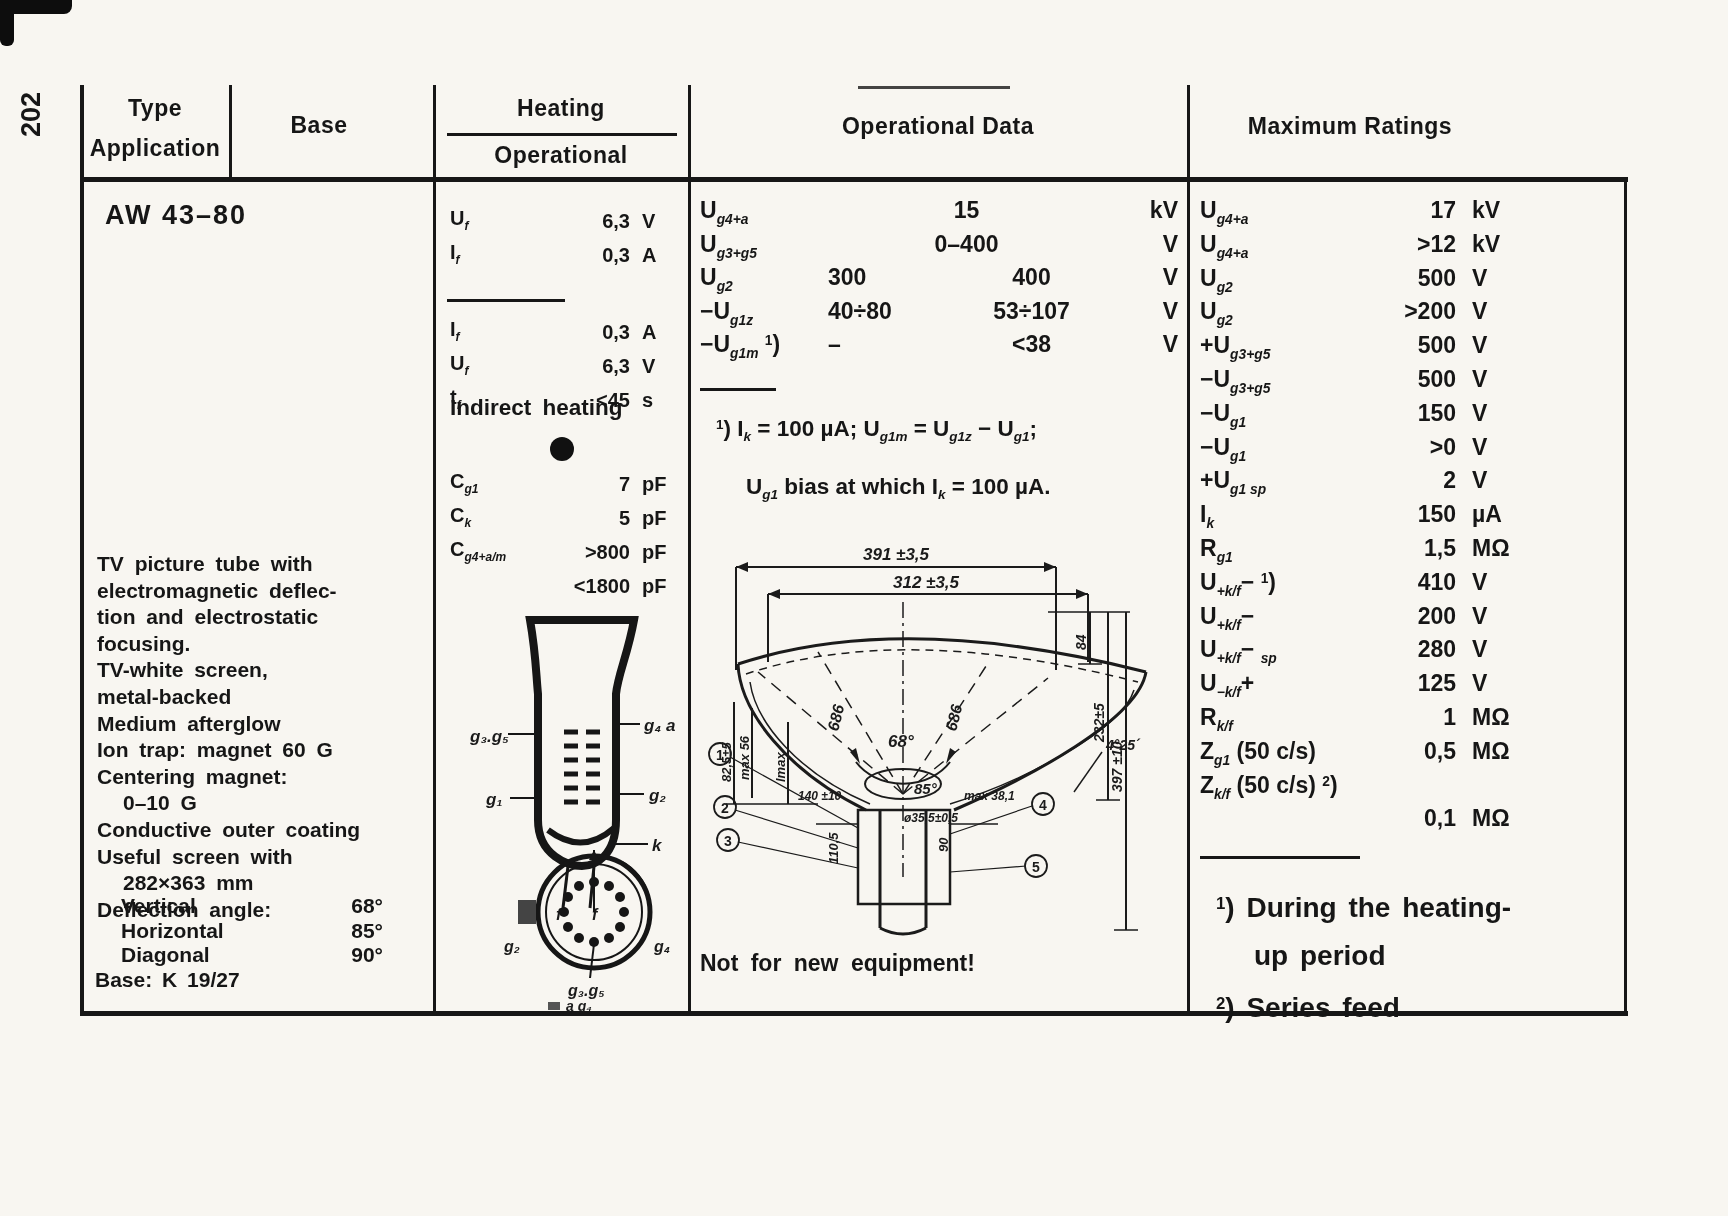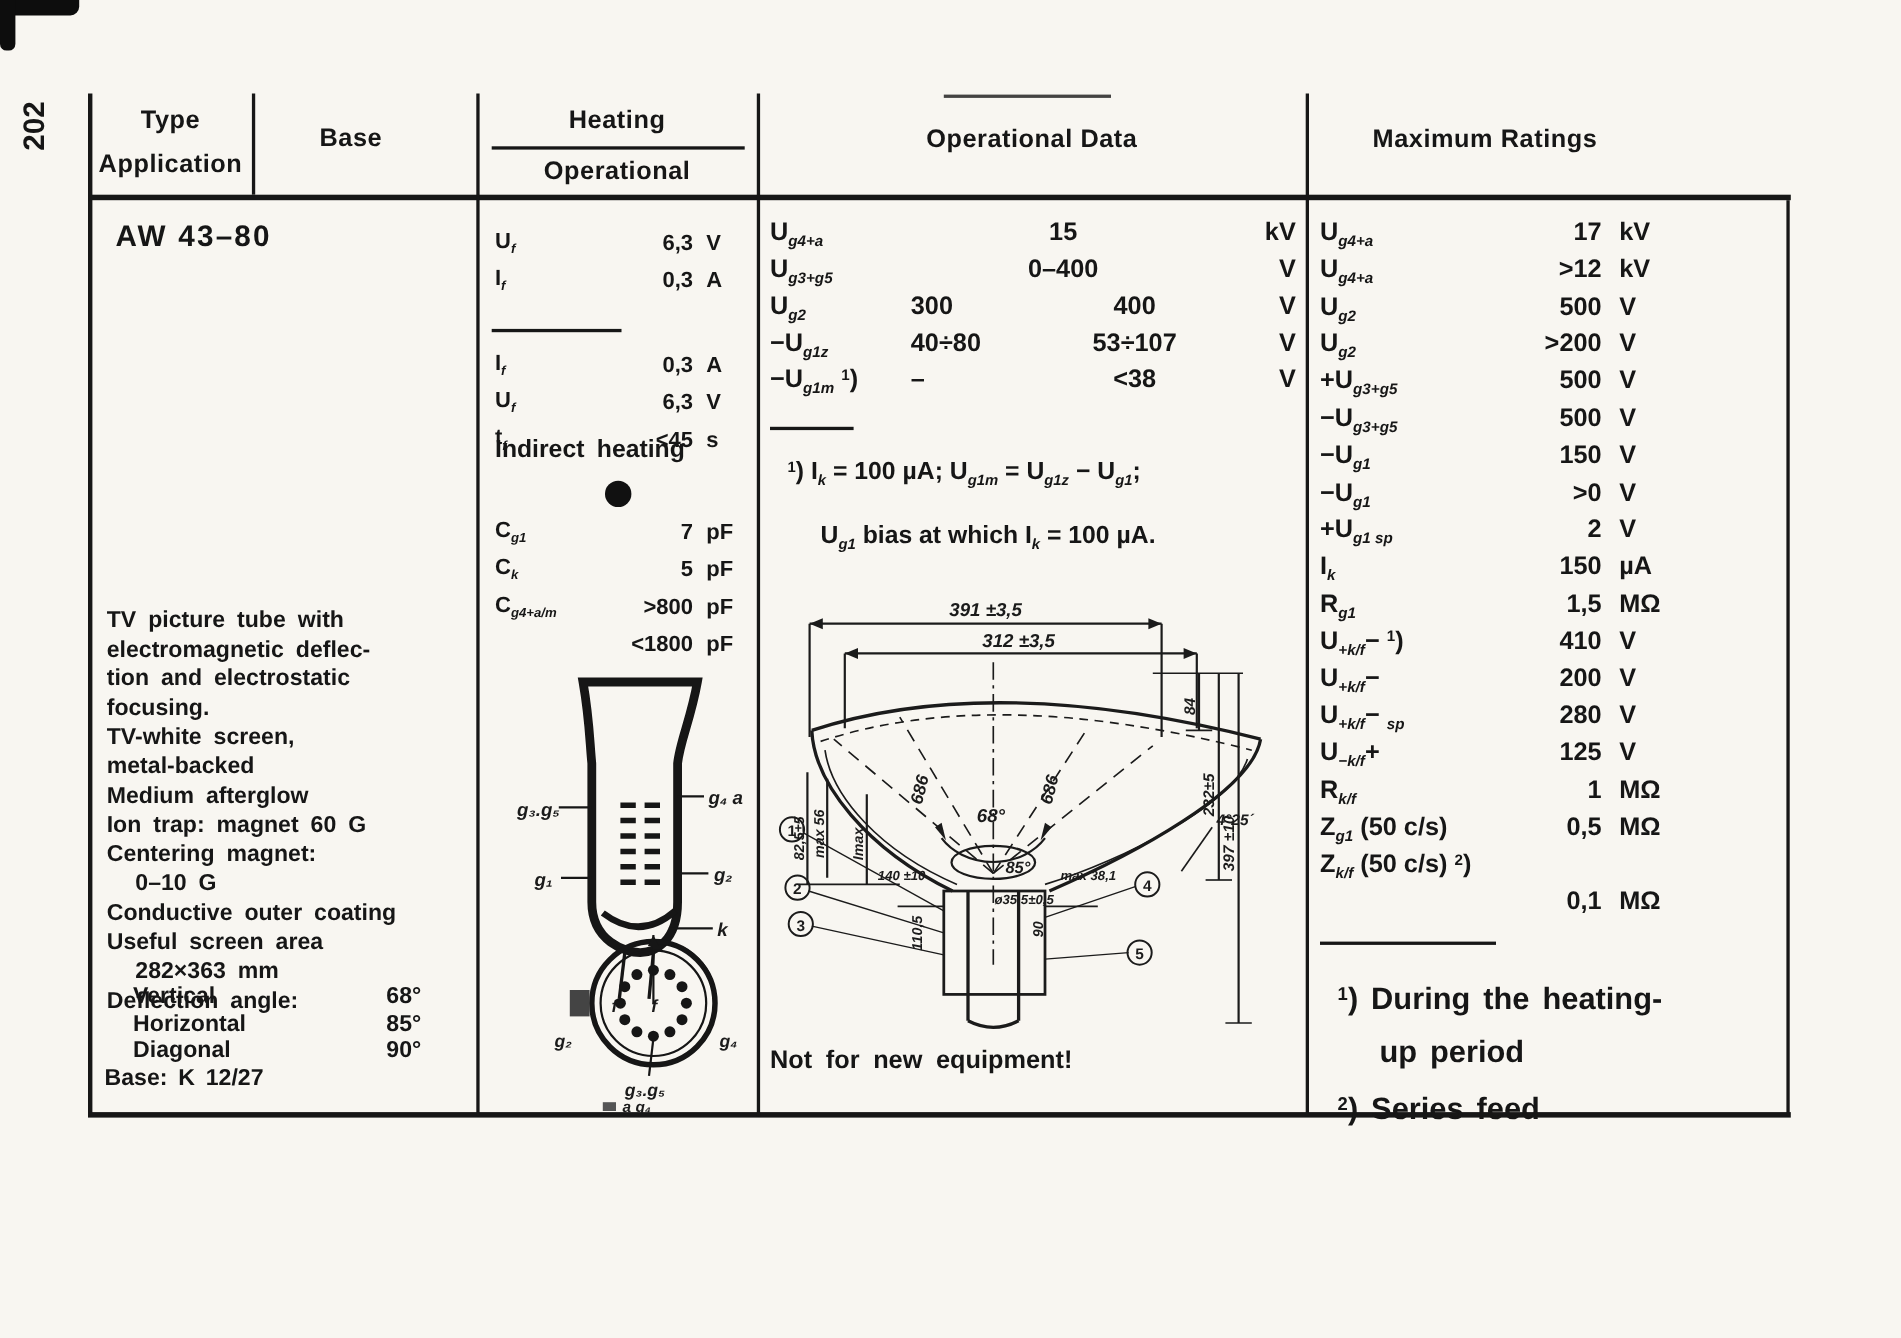--- a/index.html
+++ b/index.html
@@ -87,39 +87,39 @@
     <p>electromagnetic deflec-</p>
     <p>tion and electrostatic</p>
     <p>focusing.</p>
     <p>TV-white screen,</p>
     <p>metal-backed</p>
     <p>Medium afterglow</p>
     <p>Ion trap: magnet 60 G</p>
     <p>Centering magnet:</p>
     <p class="ind">0–10 G</p>
     <p>Conductive outer coating</p>
-    <p>Useful screen area</p>
+    <p>Useful screen with</p>
     <p class="ind">282×363 mm</p>
     <p>Deflection angle:</p>
   </div>
 <div id="angles">
     <div class="arow">
       <span class="al">Vertical</span>
       <span class="av">68°</span>
     </div>
     <div class="arow">
       <span class="al">Horizontal</span>
       <span class="av">85°</span>
     </div>
     <div class="arow">
       <span class="al">Diagonal</span>
       <span class="av">90°</span>
     </div>
   </div>
-<div id="base-line">Base: K 12/27</div>
+<div id="base-line">Base: K 19/27</div>
 
 <div class="specblock" id="heat-g1" style="left:450px;top:199px">
     <div class="trow">
       <span class="tl">U<sub>f</sub></span>
       <span class="tv">6,3</span>
       <span class="tu">V</span>
     </div>
     <div class="trow">
       <span class="tl">I<sub>f</sub></span>
       <span class="tv">0,3</span>

